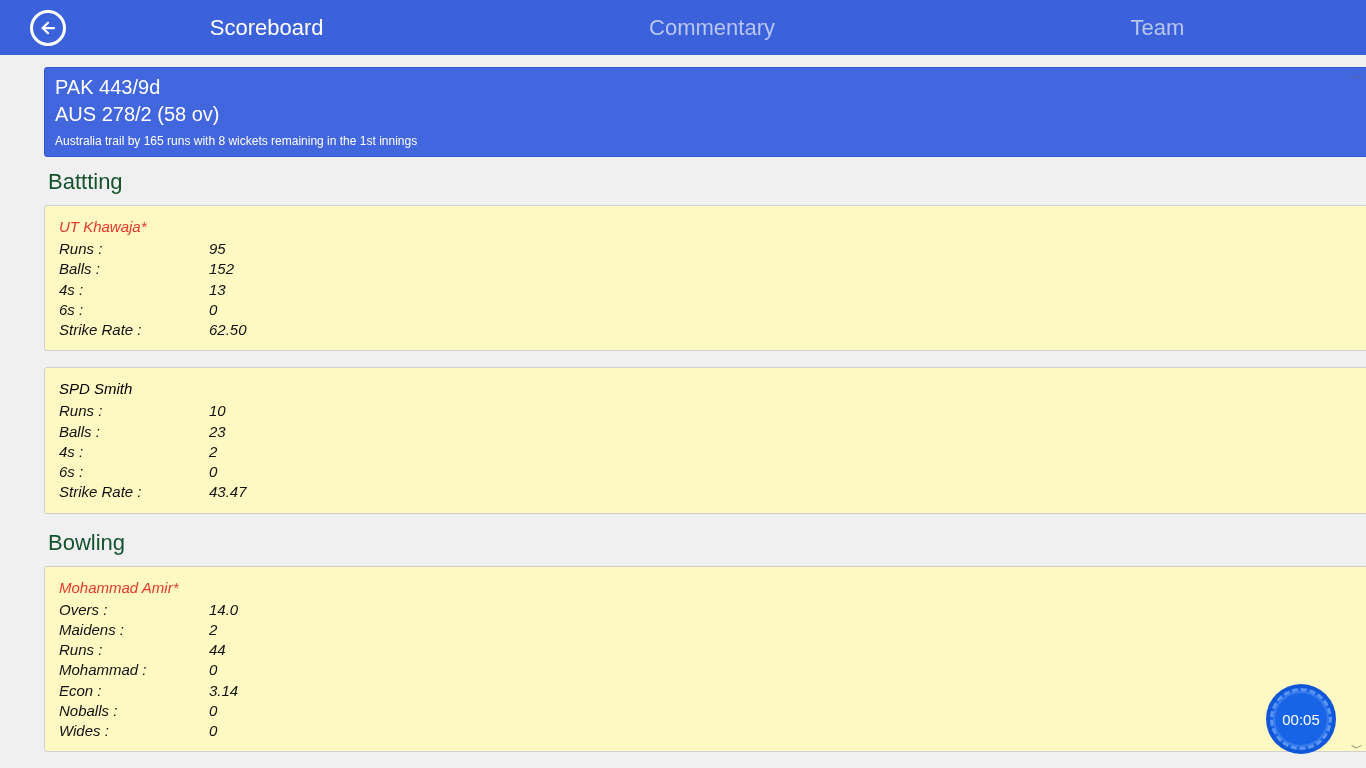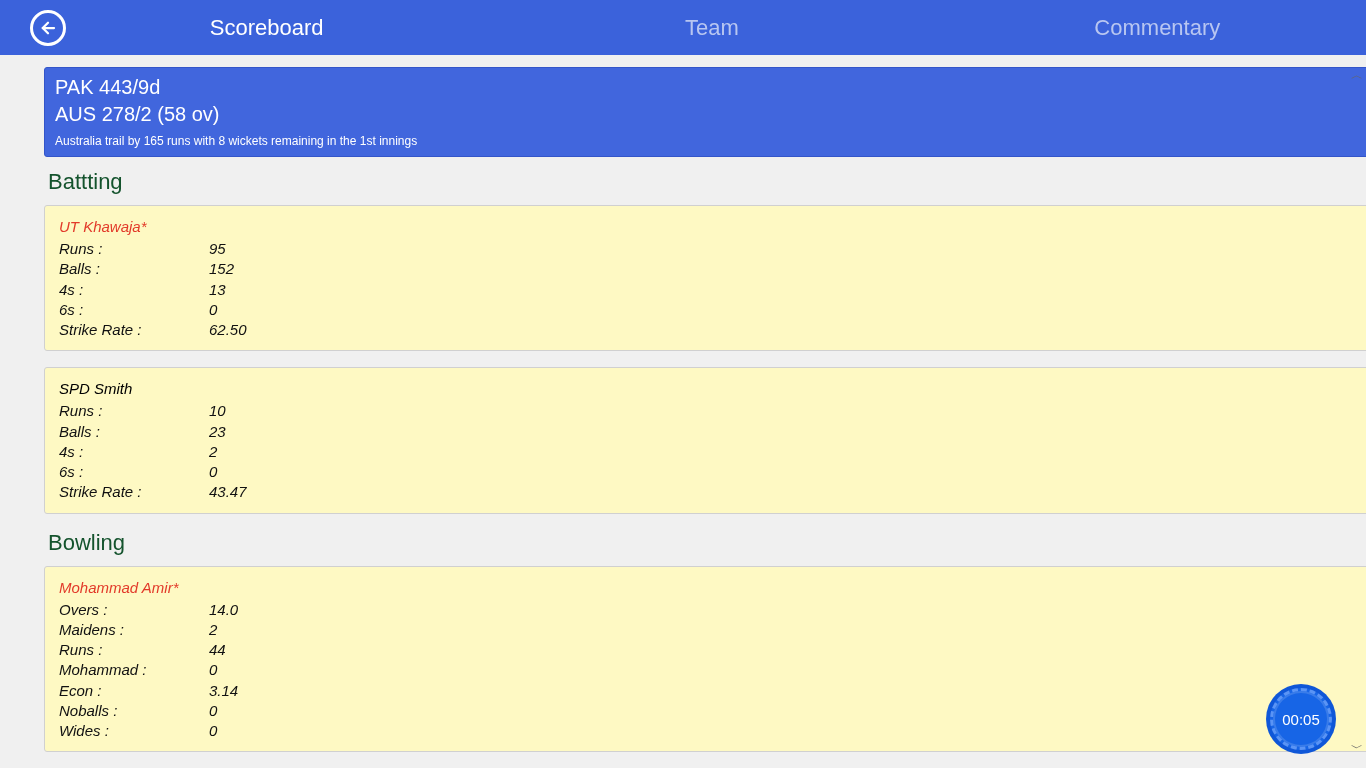--- a/index.html
+++ b/index.html
@@ -79,22 +79,22 @@
 
 <div class="topbar">
   <div class="back-btn">
     <svg width="18" height="18" viewBox="0 0 24 24" fill="none" stroke="#fff" stroke-width="3" stroke-linecap="round" stroke-linejoin="round">
       <line x1="20" y1="12" x2="5" y2="12"></line>
       <polyline points="12 19 5 12 12 5"></polyline>
     </svg>
   </div>
   <div class="tabs">
     <div class="tab active">Scoreboard</div>
+    <div class="tab">Commentary</div>
     <div class="tab">Team</div>
-    <div class="tab">Commentary</div>
   </div>
 </div>
 
 <div class="page">
   <div class="scroll-wrap">
 
     <div class="summary">
       <div class="line">PAK  443/9d</div>
       <div class="line">AUS  278/2 (58 ov)</div>
       <div class="status">Australia trail by 165 runs with 8 wickets remaining in the 1st innings</div>

